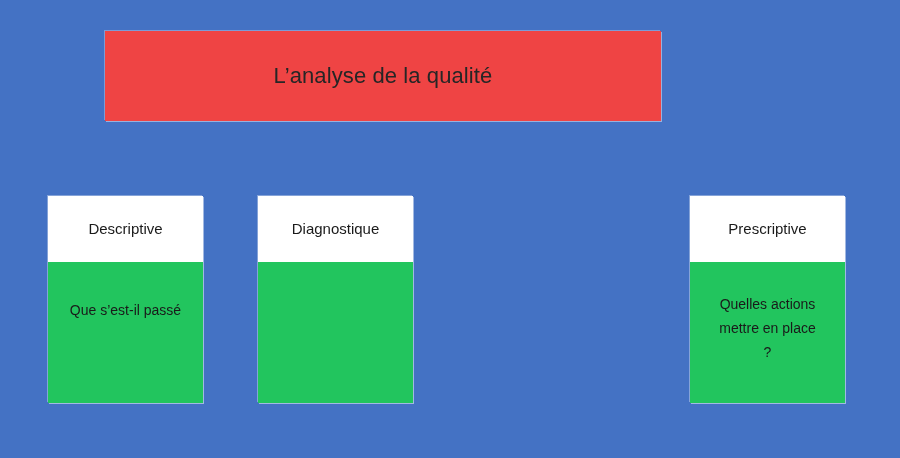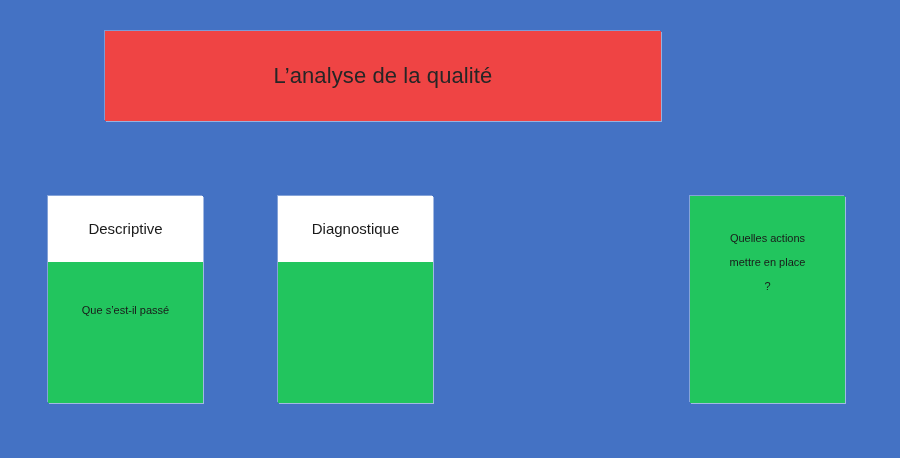--- a/index.html
+++ b/index.html
@@ -62,21 +62,21 @@
     background: #22c55e;
     box-shadow: 1px 1px 0 rgba(255,255,255,0.50),
                -1px -1px 0 rgba(255,255,255,0.35);
     display: flex;
     flex-direction: column;
     box-sizing: border-box;
     overflow: hidden;
   }
 
   .card-0 { left: 48px;  }
-  .card-1 { left: 278px; }
+  .card-1 { left: 258px; }
   .card-2 { left: 477px; }
   .card-3 { left: 690px; }
 
   .card-header {
     height: 66px;
     min-height: 66px;
     background: #FFFFFF;
     display: flex;
     align-items: center;
     justify-content: center;
@@ -93,21 +93,21 @@
 
   .card-body {
     flex: 1 1 auto;
     display: flex;
     align-items: flex-start;
     justify-content: center;
     box-sizing: border-box;
     padding: 36px 6px 0 6px;
   }
   .card-body-text {
-    font-size: 11px;
+    font-size: 14px;
     line-height: 24px;
     color: #1a1a1a;
     text-align: center;
     white-space: pre-line;
   }
   
   .card-3 .card-body { padding-top: 30px; }
 </style>
 </head>
 <body>
@@ -130,20 +130,23 @@
     </div>
 
     <div class="card card-1">
       <div class="card-header">
         <div class="card-header-text">Diagnostique</div>
       </div>
     </div>
 
 
     <div class="card card-3">
+      <div class="card-header">
+        <div class="card-header-text">Prescriptive</div>
+      </div>
       <div class="card-body">
         <div class="card-body-text">Quelles actions
 mettre en place
 ?</div>
       </div>
     </div>
 
   </div>
 </div>
 

